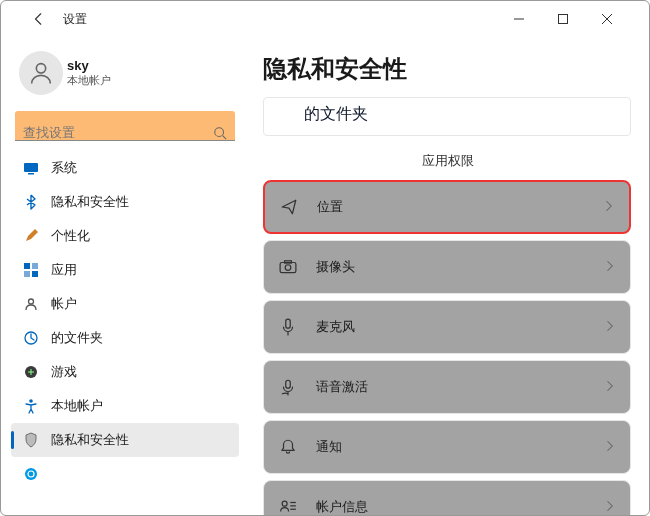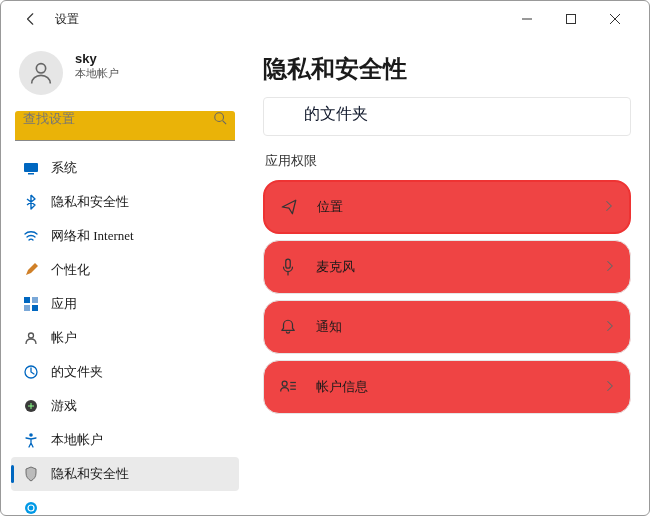--- a/index.html
+++ b/index.html
@@ -1,40 +1,40 @@
 <!DOCTYPE html>
 <html><head>
 <meta charset="utf-8">
 <style>
   * { box-sizing: border-box; margin: 0; padding: 0; }
   body { font-family: "Segoe UI", "Microsoft YaHei", sans-serif; background: #fff; width: 650px; height: 516px; overflow: hidden; border: 1px solid #999; border-radius: 6px; position: relative; font-size: 13px; color: #1a1a1a; }
-  .titlebar { display: flex; align-items: center; height: 36px; padding: 0 12px; }
+  .titlebar { display: flex; align-items: center; height: 36px; padding: 0 20px; }
   .back-btn { width: 36px; height: 36px; display: flex; align-items: center; justify-content: center; cursor: pointer; }
   .title { font-size: 12px; margin-left: 6px; }
   .win-controls { margin-left: auto; display: flex; }
   .win-btn { width: 44px; height: 36px; display: flex; align-items: center; justify-content: center; cursor: pointer; }
   .main { display: flex; height: calc(516px - 36px); }
   .sidebar { width: 248px; padding: 8px 10px 0 10px; display: flex; flex-direction: column; }
-  .user-row { display: flex; padding: 6px 8px 12px 8px; gap: 12px; }
+  .user-row { display: flex; align-items: center; padding: 6px 8px 12px 8px; gap: 4px; }
   .avatar { width: 44px; height: 44px; border-radius: 50%; background: #e6e6e6; display: flex; align-items: center; justify-content: center; }
   .user-name { font-size: 13px; font-weight: 600; }
   .user-sub { font-size: 11px; color: #555; }
-  .search { display: flex; align-items: flex-start; border-bottom: 1px solid #888; background: #eab308; border-radius: 3px 3px 0 0; height: 30px; padding: 0 8px; margin: 4px 4px 10px 4px; }
+  .search { display: flex; align-items: flex-end; border-bottom: 1px solid #888; background: #fdba74; border-radius: 3px 3px 0 0; height: 30px; padding: 0 8px; margin: 4px 4px 10px 4px; }
   .search input { border: none; outline: none; background: transparent; flex: 1; font-size: 13px; color: #555; }
   .nav { overflow-y: auto; flex: 1; padding-bottom: 8px; }
-  .nav-item { display: flex; align-items: center; gap: 12px; height: 34px; padding: 0 12px; border-radius: 4px; cursor: pointer; position: relative; font-size: 13px; font-family: Liberation Serif, serif; }
+  .nav-item { display: flex; align-items: center; gap: 12px; height: 34px; padding: 0 12px; border-radius: 4px; cursor: pointer; position: relative; font-size: 13px; }
   .nav-item.selected { background: #eaeaea; }
   .nav-item.selected::before { content: ""; position: absolute; left: 0; top: 8px; bottom: 8px; width: 3px; background: #0067c0; border-radius: 2px; }
   .nav-icon { width: 16px; height: 16px; display: flex; align-items: center; justify-content: center; }
   .content { flex: 1; padding: 12px 18px 0 14px; overflow: hidden; position: relative; }
   .content-inner { position: relative; height: 100%; }
   .page-title { font-size: 24px; font-weight: 600; margin: 4px 0 12px 0; }
   .folder-fragment { border: 1px solid #e6e6e6; border-radius: 4px; padding: 6px 12px 10px 40px; font-size: 16px; color: #0f172a; margin-bottom: 16px; }
-  .section-label { font-size: 13px; font-weight: 500; margin: 6px 0 10px 2px; color: #333; }
-  .perm-item { display: flex; align-items: center; border: 1px solid #e6e6e6; border-radius: 16px; height: 54px; padding: 0 14px; margin-bottom: 6px; cursor: pointer; background: #ef4444; }
+  .section-label { font-size: 13px; font-weight: 500; margin: 6px 0 10px 2px; color: #333; text-align: center; }
+  .perm-item { display: flex; align-items: center; border: 1px solid #e6e6e6; border-radius: 8px; height: 54px; padding: 0 14px; margin-bottom: 6px; cursor: pointer; background: #a3a3a3; }
   .perm-item.highlight { border: 2px solid #e33; }
   .perm-icon { width: 20px; display: flex; align-items: center; justify-content: center; margin-right: 18px; }
   .perm-label { flex: 1; font-size: 13px; }
   .chev { color: #666; }
 </style>
 </head>
 <body>
 
 <div class="titlebar">
   <div class="back-btn">
@@ -97,28 +97,20 @@
           <span class="nav-icon">
             <svg width="16" height="16" viewBox="0 0 16 16">
               <path d="M8 1v14l4-4-8-6m0 6 8-6-4-4" stroke="#0067c0" fill="none" stroke-width="1.4" stroke-linejoin="round"></path>
             </svg>
           </span>
           <span>隐私和安全性</span>
         </div>
       <div class="nav-item">
           <span class="nav-icon">
             <svg width="16" height="16" viewBox="0 0 16 16">
-              <path d="M2 6c3-3 9-3 12 0M4 9c2-2 6-2 8 0M6 12c1-1 3-1 4 0" stroke="#0067c0" fill="none" stroke-width="1.3" stroke-linecap="round"></path>
-            </svg>
-          </span>
-          <span>网络和 Internet</span>
-        </div>
-      <div class="nav-item">
-          <span class="nav-icon">
-            <svg width="16" height="16" viewBox="0 0 16 16">
               <path d="M3 13l2-5 7-7 3 3-7 7-5 2z" fill="#d08028"></path>
             </svg>
           </span>
           <span>个性化</span>
         </div>
       <div class="nav-item">
           <span class="nav-icon">
             <svg width="16" height="16">
               <rect x="1" y="1" width="6" height="6" fill="#0067c0"></rect>
               <rect x="9" y="1" width="6" height="6" fill="#7aa8d8"></rect>
@@ -194,34 +186,59 @@
             <svg width="18" height="18" viewBox="0 0 16 16">
               <path d="M2 8 14 2l-3 12-3-5-6-1z" stroke="#333" fill="none" stroke-width="1.1" stroke-linejoin="round"></path>
             </svg>
           </span>
         <span class="perm-label">位置</span>
         <span class="chev"><svg width="12" height="12" viewBox="0 0 16 16">
               <path d="M5 2l6 6-6 6" stroke="#666" fill="none" stroke-width="1.4" stroke-linecap="round"></path>
             </svg></span>
       </div>
 
+      <div class="perm-item">
+        <span class="perm-icon">
+            <svg width="18" height="18" viewBox="0 0 16 16">
+              <rect x="1" y="4" width="14" height="9" rx="1.5" stroke="#333" fill="none" stroke-width="1.1"></rect>
+              <circle cx="8" cy="8.5" r="2.5" stroke="#333" fill="none" stroke-width="1.1"></circle>
+              <rect x="5" y="2.5" width="6" height="2" stroke="#333" fill="none" stroke-width="1.1"></rect>
+            </svg>
+          </span>
+        <span class="perm-label">摄像头</span>
+        <span class="chev"><svg width="12" height="12" viewBox="0 0 16 16">
+              <path d="M5 2l6 6-6 6" stroke="#666" fill="none" stroke-width="1.4" stroke-linecap="round"></path>
+            </svg></span>
+      </div>
 
       <div class="perm-item">
         <span class="perm-icon">
             <svg width="18" height="18" viewBox="0 0 16 16">
               <rect x="6" y="1" width="4" height="8" rx="2" stroke="#333" fill="none" stroke-width="1.1"></rect>
               <path d="M4 8a4 4 0 0 0 8 0M8 12v3" stroke="#333" fill="none" stroke-width="1.1" stroke-linecap="round"></path>
             </svg>
           </span>
         <span class="perm-label">麦克风</span>
         <span class="chev"><svg width="12" height="12" viewBox="0 0 16 16">
               <path d="M5 2l6 6-6 6" stroke="#666" fill="none" stroke-width="1.4" stroke-linecap="round"></path>
             </svg></span>
       </div>
 
+      <div class="perm-item">
+        <span class="perm-icon">
+            <svg width="18" height="18" viewBox="0 0 16 16">
+              <rect x="6" y="2" width="4" height="7" rx="2" stroke="#333" fill="none" stroke-width="1.1"></rect>
+              <path d="M4 8a4 4 0 0 0 8 0M8 12v3M3 14c2-1 3-1 5 0" stroke="#333" fill="none" stroke-width="1.1" stroke-linecap="round"></path>
+            </svg>
+          </span>
+        <span class="perm-label">语音激活</span>
+        <span class="chev"><svg width="12" height="12" viewBox="0 0 16 16">
+              <path d="M5 2l6 6-6 6" stroke="#666" fill="none" stroke-width="1.4" stroke-linecap="round"></path>
+            </svg></span>
+      </div>
 
       <div class="perm-item">
         <span class="perm-icon">
             <svg width="18" height="18" viewBox="0 0 16 16">
               <path d="M8 2a4 4 0 0 0-4 4v3l-1.5 2h11L12 9V6a4 4 0 0 0-4-4zM6.5 12a1.5 1.5 0 0 0 3 0" stroke="#333" fill="none" stroke-width="1.1" stroke-linejoin="round"></path>
             </svg>
           </span>
         <span class="perm-label">通知</span>
         <span class="chev"><svg width="12" height="12" viewBox="0 0 16 16">
               <path d="M5 2l6 6-6 6" stroke="#666" fill="none" stroke-width="1.4" stroke-linecap="round"></path>

